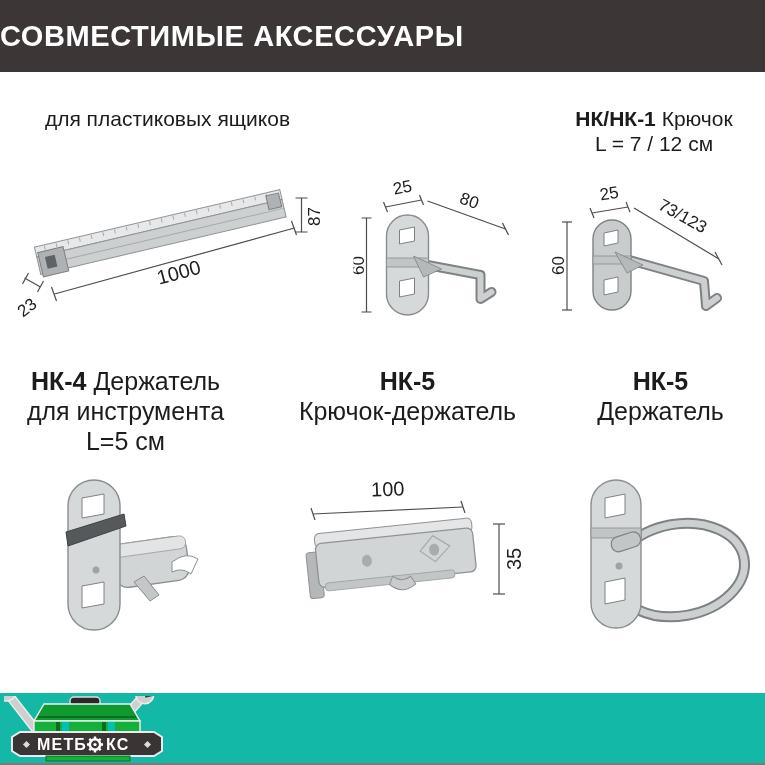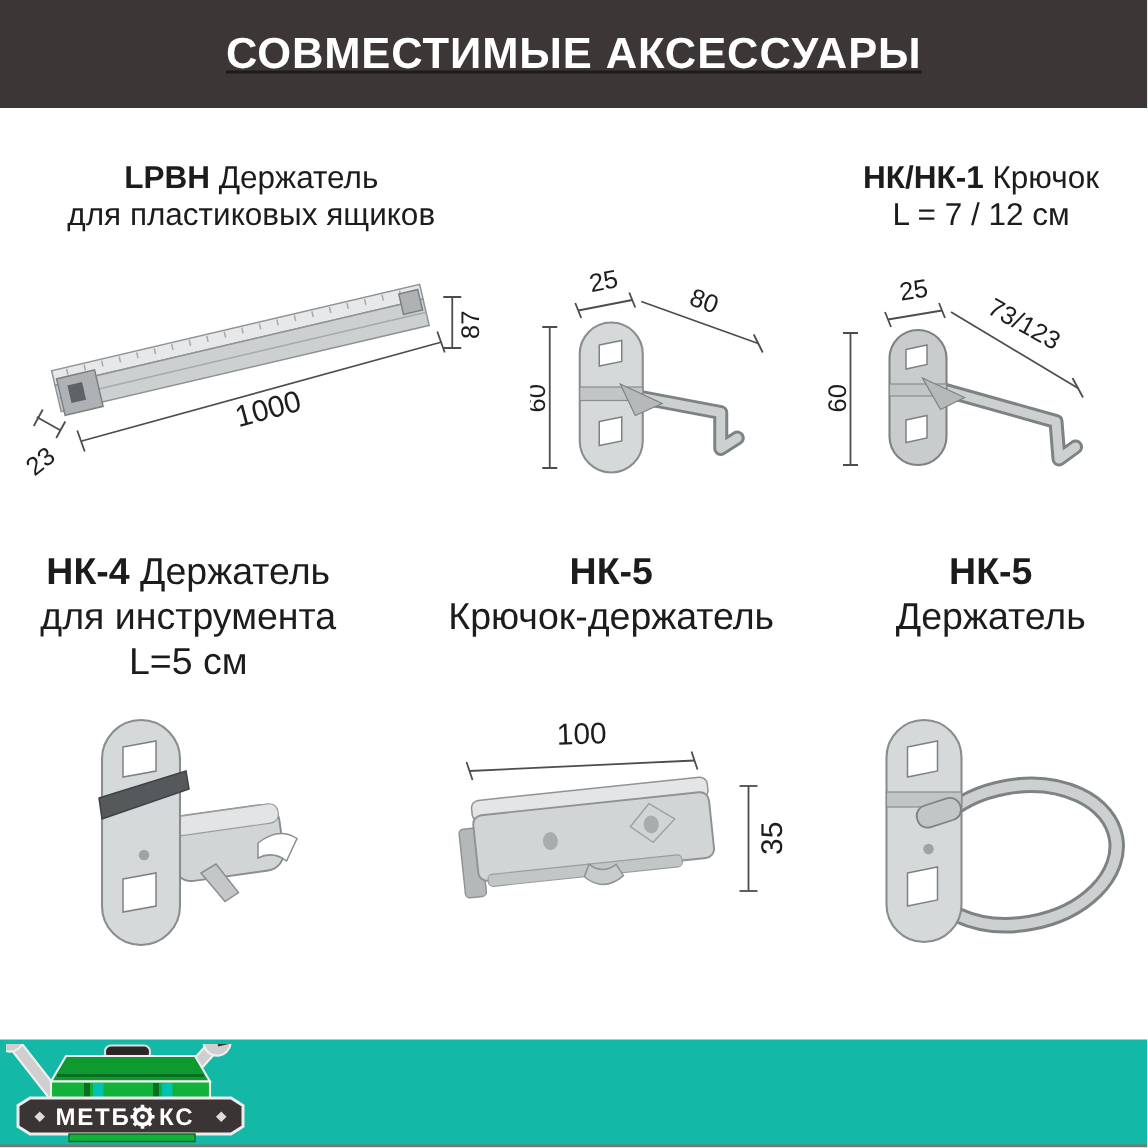--- a/index.html
+++ b/index.html
@@ -1,19 +1,19 @@
 <!DOCTYPE html>
 <html><head>
 <meta charset="utf-8">
 <style>
   html,body{margin:0;padding:0;background:#fff;}
   .page{position:relative;width:765px;height:765px;background:#ffffff;overflow:hidden;
         font-family:"Liberation Sans", sans-serif;color:#1c1c1c;}
   .header{position:absolute;left:0;top:0;width:765px;height:72px;background:#3c3636;
-          display:flex;align-items:center;justify-content:center;text-decoration:underline;}
+          display:flex;align-items:center;}
   .header-title{color:#ffffff;font-size:29px;font-weight:bold;letter-spacing:.6px;margin:0;}
   .cell{position:absolute;text-align:center;}
   .t1{font-size:21px;line-height:25px;}
   .t2{font-size:25px;line-height:30px;}
   .model{font-weight:bold;}
   .cell svg{position:absolute;left:50%;transform:translateX(-50%);}
   svg text{font-family:"Liberation Sans", sans-serif;fill:#222;}
   .dim{stroke:#4d4d4d;stroke-width:1.2px;fill:none;}
   .dimtext{font-size:17px;fill:#1d1d1d;}
   .dimtext-lg{font-size:20px;fill:#1d1d1d;}
@@ -31,24 +31,20 @@
 </head>
 <body>
 
 <div class="page">
 
   <div class="header">
     <h1 class="header-title">СОВМЕСТИМЫЕ АКСЕССУАРЫ</h1>
   </div>
 
   <div class="cell" style="left:10px;top:106px;width:315px;height:240px;">
-    <div class="t1">
-      <span class="model">LPBH</span>
-      <span>Держатель</span>
-    </div>
     <div class="t1">для пластиковых ящиков</div>
     <svg style="top:70px;" width="315" height="150" viewBox="0 0 315 150">
       <g transform="rotate(-13.2 150 57)">
         <rect x="24" y="42" width="252" height="10" fill="#e6e8e9" stroke="#8f9395"></rect>
         <rect x="24" y="52" width="252" height="18" fill="#ccd0d1" stroke="#8f9395"></rect>
         <path d="M34 43v4 M46 43v4 M58 43v4 M70 43v4 M82 43v4 M94 43v4 M106 43v4 M118 43v4 M130 43v4 M142 43v4 M154 43v4 M166 43v4 M178 43v4 M190 43v4 M202 43v4 M214 43v4 M226 43v4 M238 43v4 M250 43v4 M262 43v4" stroke="#a6aaab" stroke-width="1"></path>
         <line x1="24" y1="61" x2="276" y2="61" stroke="#a6aaab" stroke-width="1"></line>
         <rect x="26" y="48" width="26" height="25" fill="#aeb2b4" stroke="#7c8082"></rect>
         <rect x="32" y="54" width="10" height="12" fill="#5f6365"></rect>
         <rect x="261" y="45" width="13" height="14" fill="#aeb2b4" stroke="#7c8082"></rect>

